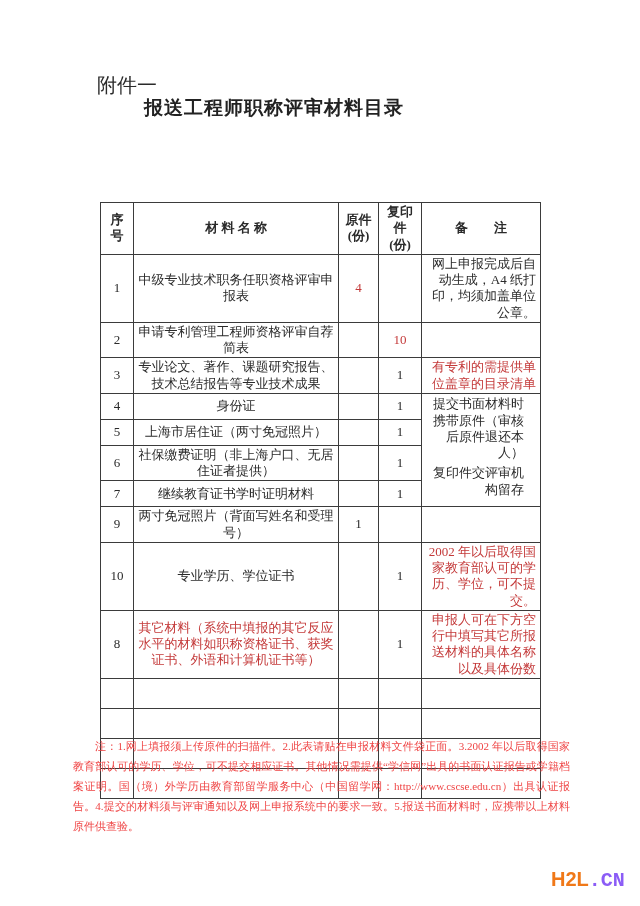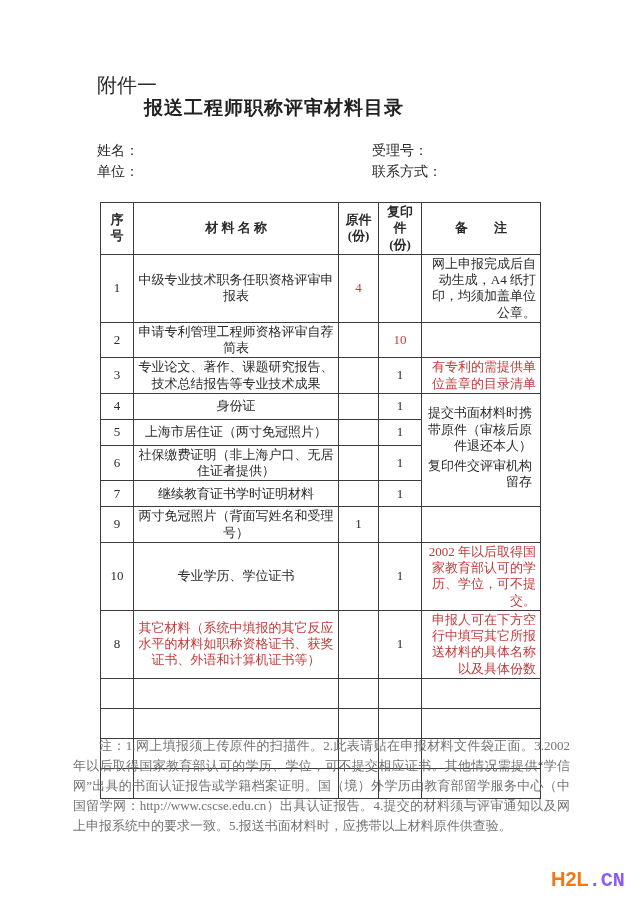--- a/index.html
+++ b/index.html
@@ -26,48 +26,40 @@
   col.c-no{width:33px;}col.c-mat{width:205px;}col.c-orig{width:40px;}
   col.c-copy{width:43px;}col.c-rem{width:119px;}
   th{font-weight:bold;text-align:center;font-size:13px;line-height:1.15;}
   td.c-center{text-align:center;}
   td.mat{text-align:center;margin-top:45px;}
   td.rem{text-align:right;font-size:12px;line-height:1.25;padding:2px 3px;}
   .red{color:#c43a3a;}
   tr.h37{height:37px;}tr.h45{height:45px;}tr.h33{height:33px;}tr.h35{height:35px;}
   tr.h26{height:26px;}tr.h34{height:34px;}tr.h48{height:48px;}tr.h60{height:60px;}
   tr.h30{height:30px;}
-  .merged-remark div{margin:0 4px 4px 0;}
+  .merged-remark div{margin:0 12px 4px 0;font-family:Liberation Mono, monospace;}
   .notes{
     position:absolute;left:73px;top:736px;width:497px;
-    font-size:13px;line-height:20px;text-align:justify;text-indent:2em;color:#737373;
+    font-size:11px;line-height:20px;text-align:justify;text-indent:2em;color:#ef4444;
   }
   .watermark{
     position:absolute;left:551px;top:868px;
     font-family:"Liberation Sans","DejaVu Sans",sans-serif;
     font-weight:bold;font-size:20px;letter-spacing:0px;white-space:nowrap;
   }
 </style>
 </head>
 <body>
 
 <div class="page">
 
   <div class="attachment">附件一</div>
 
   <div class="doc-title">报送工程师职称评审材料目录</div>
 
-  <div class="info-fields">
-    <div class="info-row">
-      <span class="info-left">姓名：</span><span>受理号：</span>
-    </div>
-    <div class="info-row">
-      <span class="info-left">单位：</span><span>联系方式：</span>
-    </div>
-  </div>
 
   <div class="tbl-wrap">
     <table class="materials">
       <colgroup>
         <col class="c-no">
           <col class="c-mat">
           <col class="c-orig">
           <col class="c-copy">
           <col class="c-rem">
       </colgroup>

